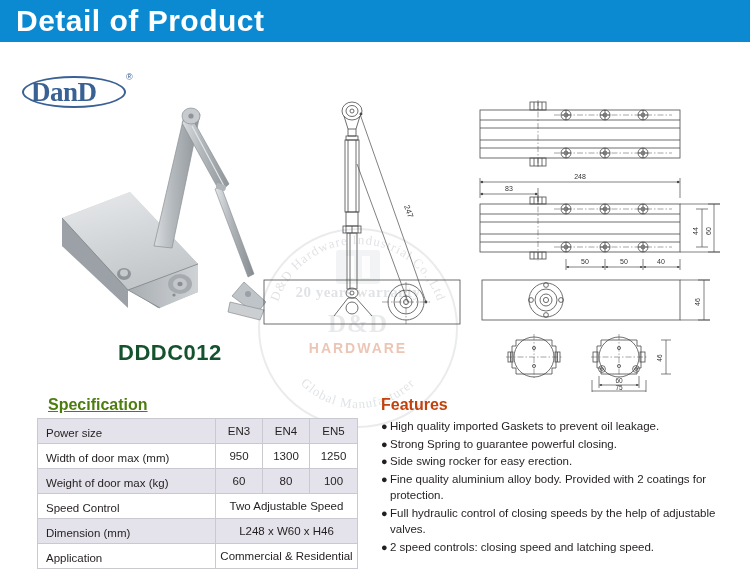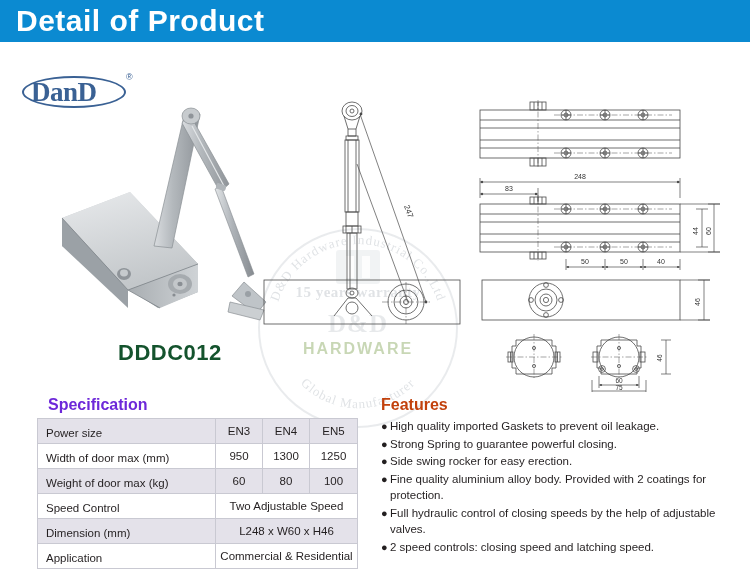--- a/index.html
+++ b/index.html
@@ -130,23 +130,23 @@
     font-weight: bold;
     color: #b2b9c0;
     letter-spacing: 1px;
   }
   .wm-sub {
     position: absolute;
     left: 0;
     top: 112px;
     width: 200px;
     text-align: center;
-    font-size: 16px;
+    font-size: 14px;
     font-weight: bold;
-    color: #4d7c0f;
+    color: #c2410c;
     letter-spacing: 2px;
   }
   .wm-logo-mark {
     position: absolute;
     left: 78px;
     top: 22px;
     width: 44px;
     height: 34px;
     background: #d3d8dd;
     border-radius: 3px;
@@ -221,21 +221,22 @@
     height: 62px;
   }
 
   
   .spec-heading {
     position: absolute;
     left: 48px;
     top: 396px;
     font-size: 16px;
     font-weight: bold;
-    color: #6d28d9;
+    color: #4d7c0f;
+    text-decoration: underline;
   }
   .spec-table {
     position: absolute;
     left: 37px;
     top: 418px;
     width: 320px;
     border-collapse: collapse;
     table-layout: fixed;
   }
   .spec-table td {
@@ -315,21 +316,21 @@
   </svg>
   <svg class="wm-arc-bottom" style="position:absolute;left:0;top:0;width:200px;height:200px;" viewBox="0 0 200 200">
     <defs>
       <path id="arcBot2" d="M 22,118 A 80,80 0 0 0 178,118" fill="none"></path>
     </defs>
     <text>
       <textPath href="#arcBot2" startOffset="50%" text-anchor="middle" id="wm-bot-path">Global Manufacturer</textPath>
     </text>
   </svg>
   <div class="wm-logo-mark"></div>
-  <div class="wm-warranty">15 years warranty</div>
+  <div class="wm-warranty">20 years warranty</div>
   <div class="wm-brand">D&amp;D</div>
   <div class="wm-sub">HARDWARE</div>
 </div>
 
 <svg class="product-photo" viewBox="0 0 220 236">
   <defs>
     <linearGradient id="bodyTop" x1="0" y1="0" x2="0.35" y2="1">
       <stop offset="0%" stop-color="#e8eaec"></stop>
       <stop offset="100%" stop-color="#c3c7ca"></stop>
     </linearGradient>

